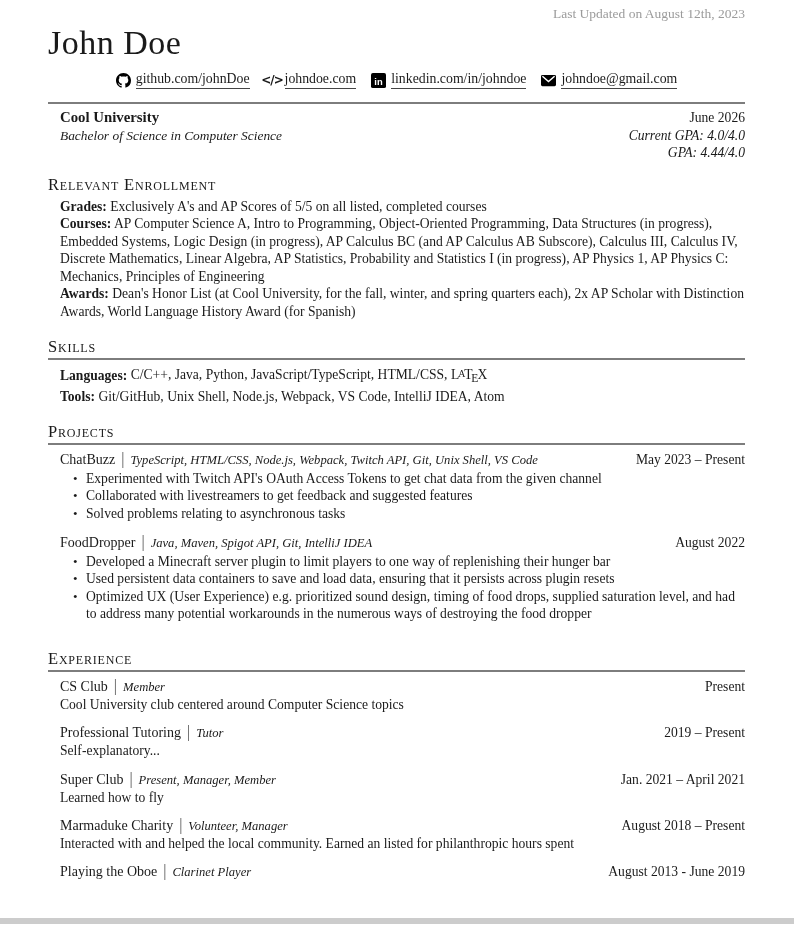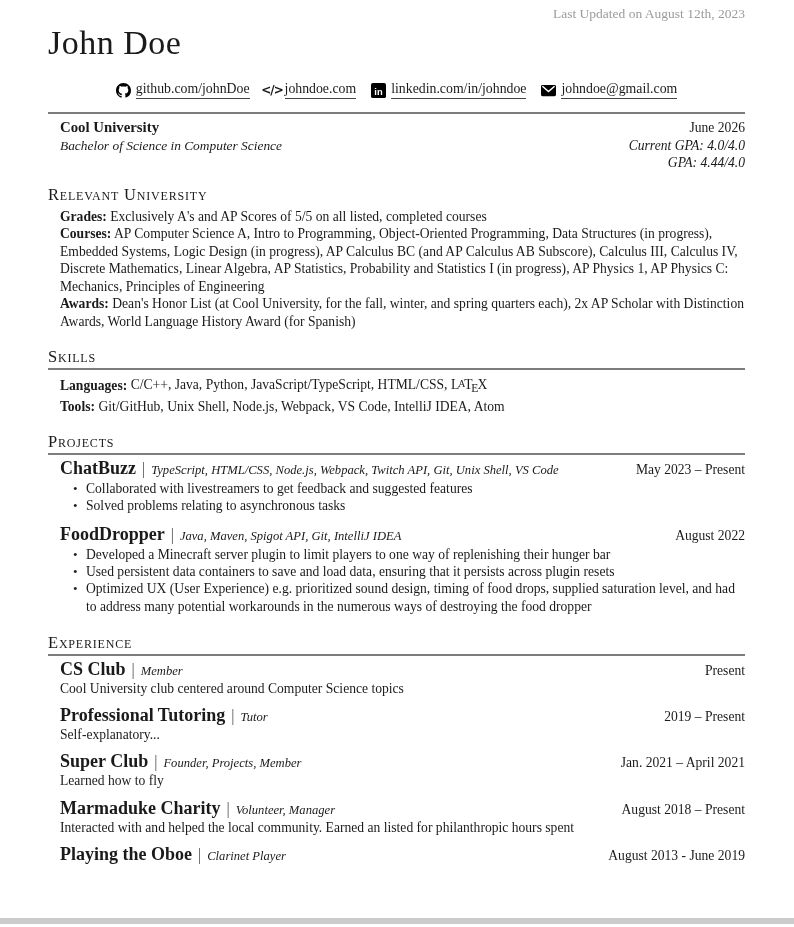--- a/index.html
+++ b/index.html
@@ -27,21 +27,21 @@
     font-size: 34px;
     font-weight: 400;
     letter-spacing: 0.5px;
     margin-top: 2px;
   }
   .contact-row {
     display: flex;
     justify-content: center;
     align-items: center;
     gap: 15px;
-    margin-top: 19px;
+    margin-top: 9px;
     font-size: 13.8px;
   }
   .contact-item { display: inline-flex; align-items: center; gap: 5px; }
   .contact-item .link-text {
     border-bottom: 1px solid #444;
     padding-bottom: 1px;
     cursor: pointer;
   }
   .cicon { display: inline-flex; width: 15px; height: 15px; align-items: center; justify-content: center; }
   .cicon svg { width: 15px; height: 15px; }
@@ -69,21 +69,21 @@
   .edu-sub { font-style: italic; font-size: 13.4px; }
   .edu-date { font-size: 13.6px; white-space: nowrap; }
   .edu-date.italic { font-style: italic; }
   
   .labeled-line { font-size: 13.6px; line-height: 17.6px; }
   .labeled-line .lbl { font-weight: 700; }
   
   .entry { margin-top: 8px; }
   .entry:first-child { margin-top: 2px; }
   .entry-header { display: flex; align-items: baseline; line-height: 17px; }
-  .entry-name { font-weight: 700; font-size: 18px; white-space: nowrap; }
+  .entry-name { font-weight: 400; font-size: 14px; white-space: nowrap; }
   .entry-sep { color: #555; margin: 0 6px; font-weight: 400; }
   .entry-role { font-style: italic; font-size: 12.6px; }
   .entry-date { margin-left: auto; font-size: 13.6px; white-space: nowrap; padding-left: 10px; }
   .entry-desc { font-size: 13.6px; line-height: 17.3px; }
   ul.bullets { list-style: none; margin: 1px 0 0 0; }
   ul.bullets li {
     position: relative;
     padding-left: 26px;
     font-size: 13.6px;
     line-height: 17.3px;
@@ -158,21 +158,21 @@
         <span class="edu-date italic">Current GPA: 4.0/4.0</span>
       </div>
       <div class="edu-row">
         <span></span>
         <span class="edu-date italic">GPA: 4.44/4.0</span>
       </div>
     </div>
   </div>
 
   <div class="section">
-    <div class="section-title">Relevant University</div>
+    <div class="section-title">Relevant Enrollment</div>
     <div class="section-body" style="margin-top:3px;">
       <div class="labeled-line"><span class="lbl">Grades:</span> <span>Exclusively A's and AP Scores of 5/5 on all listed, completed courses</span></div>
       <div class="labeled-line"><span class="lbl">Courses:</span> <span>AP Computer Science A, Intro to Programming, Object-Oriented Programming, Data Structures (in progress), Embedded Systems, Logic Design (in progress), AP Calculus BC (and AP Calculus AB Subscore), Calculus III, Calculus IV, Discrete Mathematics, Linear Algebra, AP Statistics, Probability and Statistics I (in progress), AP Physics 1, AP Physics C: Mechanics, Principles of Engineering</span></div>
       <div class="labeled-line"><span class="lbl">Awards:</span> <span>Dean's Honor List (at Cool University, for the fall, winter, and spring quarters each), 2x AP Scholar with Distinction Awards, World Language History Award (for Spanish)</span></div>
     </div>
   </div>
 
   <div class="section" style="margin-top:16px;">
     <div class="section-title">Skills</div>
     <hr class="section-rule">
@@ -188,20 +188,21 @@
     <div class="section-body">
 
       <div class="entry">
         <div class="entry-header">
           <span class="entry-name">ChatBuzz</span>
           <span class="entry-sep">|</span>
           <span class="entry-role">TypeScript, HTML/CSS, Node.js, Webpack, Twitch API, Git, Unix Shell, VS Code</span>
           <span class="entry-date">May 2023 – Present</span>
         </div>
         <ul class="bullets">
+          <li>Experimented with Twitch API's OAuth Access Tokens to get chat data from the given channel</li>
           <li>Collaborated with livestreamers to get feedback and suggested features</li>
           <li>Solved problems relating to asynchronous tasks</li>
         </ul>
       </div>
 
       <div class="entry" style="margin-top:11px;">
         <div class="entry-header">
           <span class="entry-name">FoodDropper</span>
           <span class="entry-sep">|</span>
           <span class="entry-role">Java, Maven, Spigot API, Git, IntelliJ IDEA</span>
@@ -210,21 +211,21 @@
         <ul class="bullets">
           <li>Developed a Minecraft server plugin to limit players to one way of replenishing their hunger bar</li>
           <li>Used persistent data containers to save and load data, ensuring that it persists across plugin resets</li>
           <li>Optimized UX (User Experience) e.g. prioritized sound design, timing of food drops, supplied saturation level, and had to address many potential workarounds in the numerous ways of destroying the food dropper</li>
         </ul>
       </div>
 
     </div>
   </div>
 
-  <div class="section" style="margin-top:18px;">
+  <div class="section" style="margin-top:27px;">
     <div class="section-title">Experience</div>
     <hr class="section-rule">
     <div class="section-body">
 
       <div class="entry">
         <div class="entry-header">
           <span class="entry-name">CS Club</span>
           <span class="entry-sep">|</span>
           <span class="entry-role">Member</span>
           <span class="entry-date">Present</span>
@@ -239,21 +240,21 @@
           <span class="entry-role">Tutor</span>
           <span class="entry-date">2019 – Present</span>
         </div>
         <div class="entry-desc">Self-explanatory...</div>
       </div>
 
       <div class="entry" style="margin-top:10px;">
         <div class="entry-header">
           <span class="entry-name">Super Club</span>
           <span class="entry-sep">|</span>
-          <span class="entry-role">Founder, Projects, Member</span>
+          <span class="entry-role">Present, Manager, Member</span>
           <span class="entry-date">Jan. 2021 – April 2021</span>
         </div>
         <div class="entry-desc">Learned how to fly</div>
       </div>
 
       <div class="entry" style="margin-top:10px;">
         <div class="entry-header">
           <span class="entry-name">Marmaduke Charity</span>
           <span class="entry-sep">|</span>
           <span class="entry-role">Volunteer, Manager</span>

